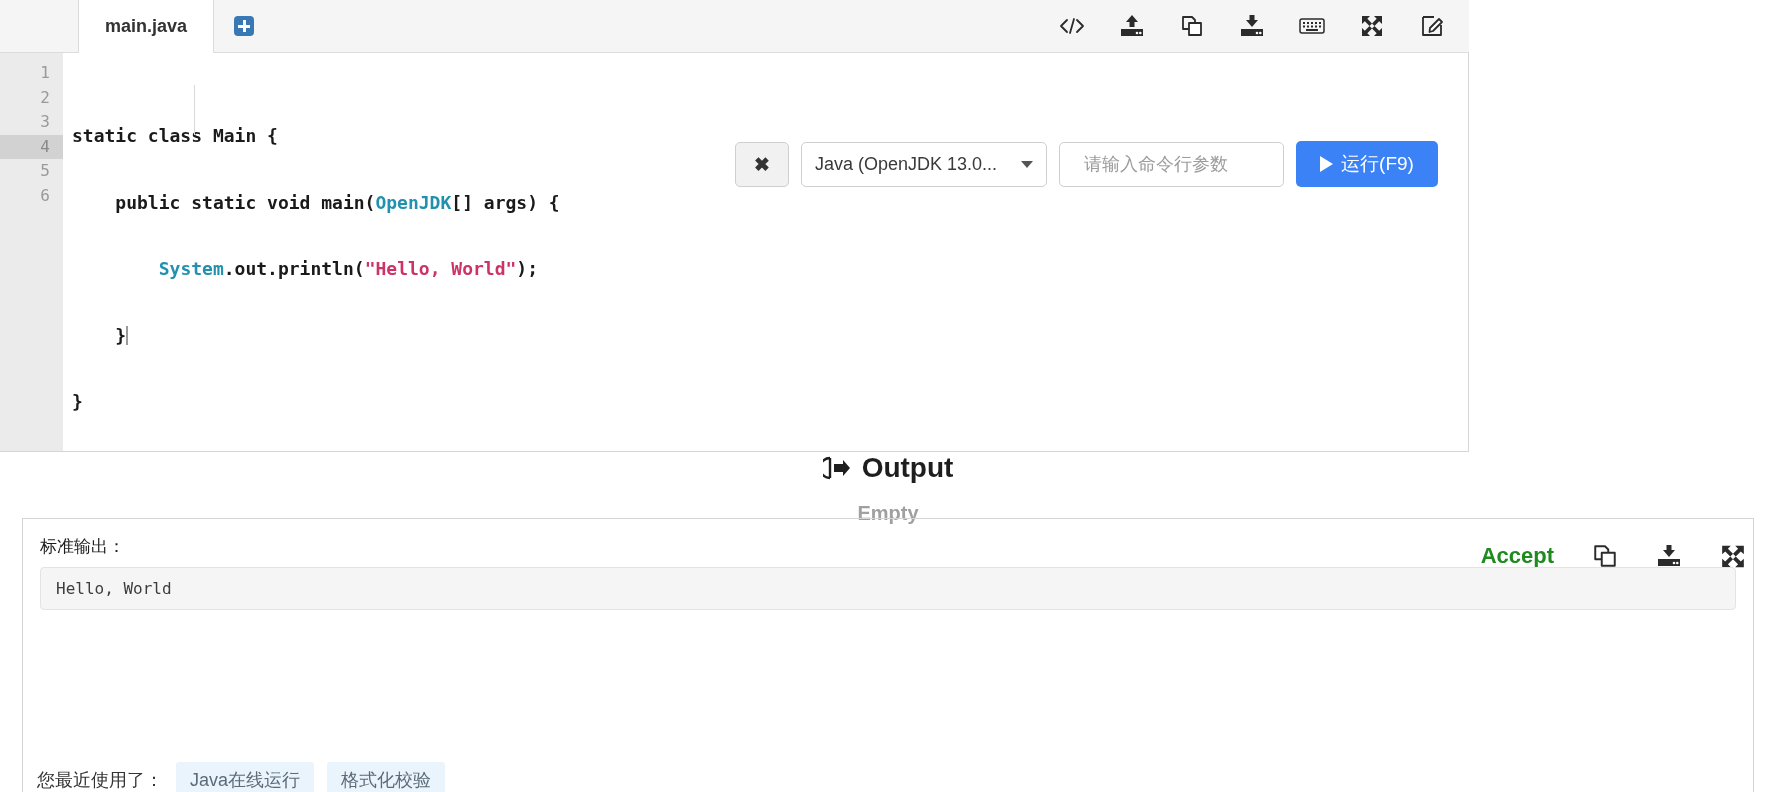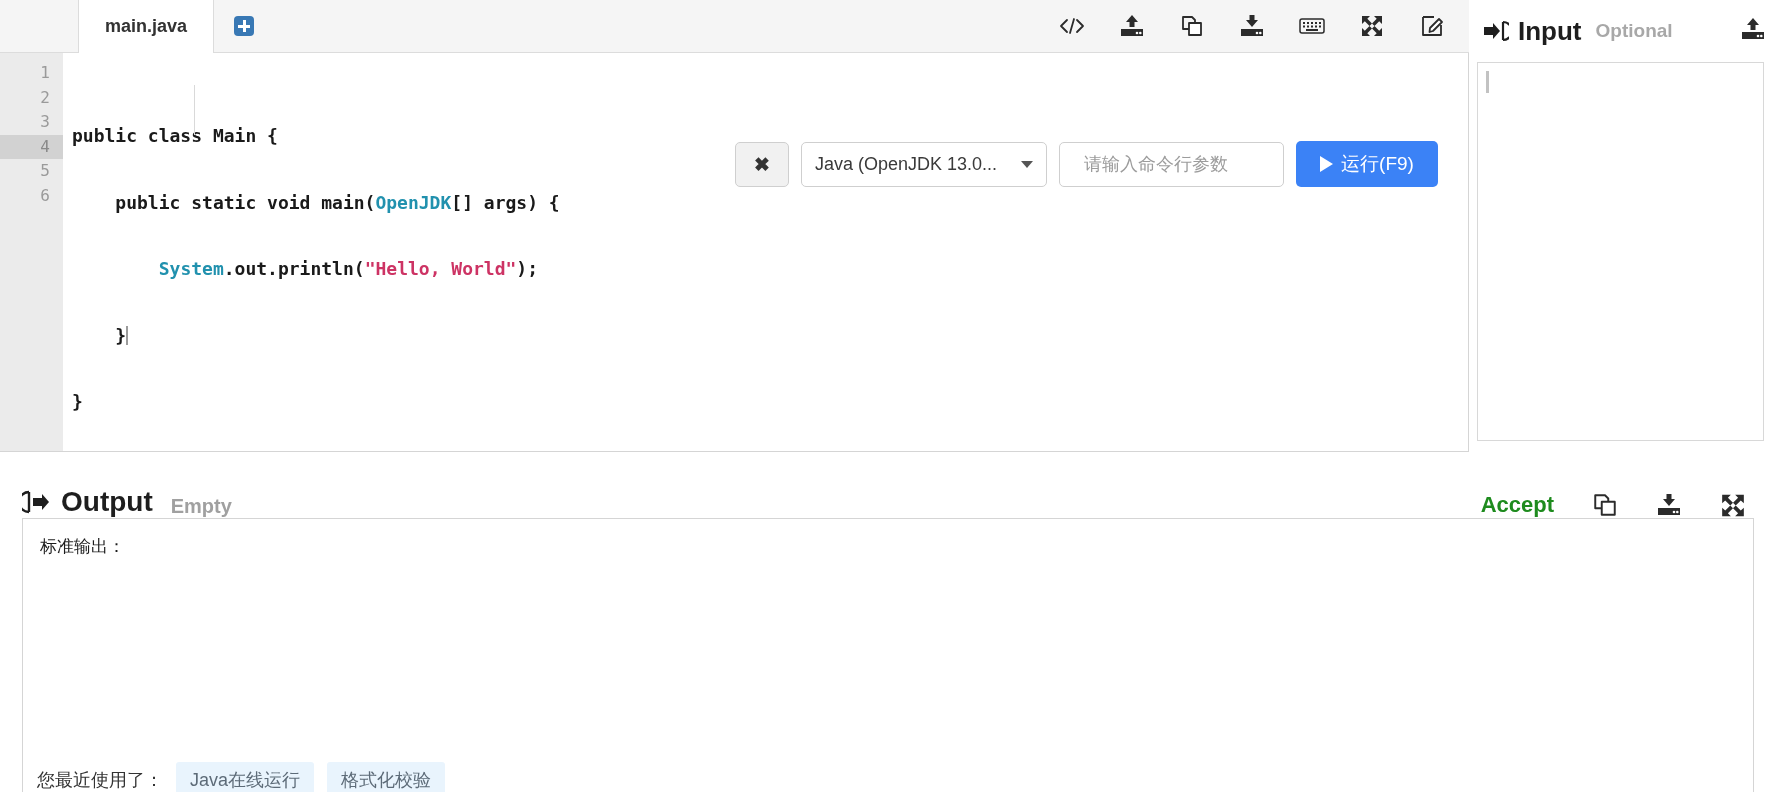--- a/index.html
+++ b/index.html
@@ -262,22 +262,23 @@
   .output-section {
     width: 1776px;
     height: 340px;
     display: flex;
     flex-direction: column;
     padding: 0 22px;
   }
   .output-head {
     height: 66px;
     display: flex;
-    align-items: flex-end;
+    align-items: center;
     gap: 18px;
+    flex-direction: column;
   }
   .output-title {
     font-size: 28px;
     font-weight: bold;
     color: #1e1e1e;
     display: flex;
     align-items: center;
     gap: 11px;
   }
   .output-empty {
@@ -431,21 +432,21 @@
         <div class="ln">1</div>
         <div class="ln">2</div>
         <div class="ln">3</div>
         <div class="ln active">4</div>
         <div class="ln">5</div>
         <div class="ln">6</div>
       </div>
 
       <div class="code-body">
         <div class="indent-guide"></div>
-        <div class="cl"><span>public class Main {</span></div>
+        <div class="cl"><span>static class Main {</span></div>
         <div class="cl"><span>    public static void main(</span><span class="tok-type">OpenJDK</span><span>[] args) {</span></div>
         <div class="cl"><span>        </span><span class="tok-type">System</span><span>.out.println(</span><span class="tok-str">"Hello, World"</span><span>);</span></div>
         <div class="cl"><span>    }</span><span class="caret"></span></div>
         <div class="cl"><span>}</span></div>
         
       </div>
 
       <div class="run-bar">
         <div class="btn-close">✖</div>
         <div class="lang-select">
@@ -454,44 +455,20 @@
         </div>
         <input class="args-input" type="text" placeholder="请输入命令行参数" style="">
         <div class="btn-run">
           <span class="play-tri"></span>
           <span>运行(F9)</span>
         </div>
       </div>
     </div>
   </div>
 
-  <div class="input-col">
-    <div class="input-head">
-      <div class="input-title">
-        <svg width="26" height="22" viewBox="0 0 26 22">
-          <path d="M1 7 L10 7 L10 3 L17 11 L10 19 L10 15 L1 15 Z" fill="#1e1e1e"></path>
-          <path d="M20 2 L20 20" stroke="#1e1e1e" stroke-width="2.2" fill="none"></path>
-          <path d="M20 2 A9 9 0 0 1 20 20" stroke="#1e1e1e" stroke-width="2.2" fill="none"></path>
-        </svg>
-        <span>Input</span>
-      </div>
-      <span class="input-optional">Optional</span>
-      <span class="input-upload">
-        <svg width="26" height="24" viewBox="0 0 26 24">
-          <path d="M13 1 L19 8 L15.5 8 L15.5 13 L10.5 13 L10.5 8 L7 8 Z" fill="#2b2b2b"></path>
-          <path d="M2 15 L24 15 L24 22 L2 22 Z" fill="#2b2b2b"></path>
-          <circle cx="18" cy="19" r="1.3" fill="#ffffff"></circle>
-          <circle cx="21.3" cy="19" r="1.3" fill="#ffffff"></circle>
-        </svg>
-      </span>
-    </div>
-    <div class="input-box">
-      <span class="input-caret"></span>
-    </div>
-  </div>
 </div>
 
 <div class="output-section">
   <div class="output-head">
     <div class="output-title">
       <svg width="28" height="24" viewBox="0 0 28 24">
         <path d="M11 8 L20 8 L20 4 L27 12 L20 20 L20 16 L11 16 Z" fill="#1e1e1e"></path>
         <path d="M7 2 L7 22" stroke="#1e1e1e" stroke-width="2.4" fill="none"></path>
         <path d="M7 2 A10 10 0 0 0 7 22" stroke="#1e1e1e" stroke-width="2.4" fill="none"></path>
       </svg>
@@ -521,20 +498,21 @@
           <path d="M22 2 L22 10 L19.2 7.3 L14.5 12 L12 9.5 L16.7 4.8 L14 2 Z"></path>
           <path d="M2 22 L2 14 L4.8 16.7 L9.5 12 L12 14.5 L7.3 19.2 L10 22 Z"></path>
           <path d="M22 22 L14 22 L16.7 19.2 L12 14.5 L14.5 12 L19.2 16.7 L22 14 Z"></path>
         </svg>
       </span>
     </div>
   </div>
 
   <div class="output-panel">
     <div class="stdout-label">标准输出：</div>
+    <div class="stdout-box">Hello, World</div>
   </div>
 </div>
 
 <div class="bottom-bar">
   <span class="recent-label">您最近使用了：</span>
   <span class="recent-tag">Java在线运行</span>
   <span class="recent-tag">格式化校验</span>
 </div>
 
 </body></html>

